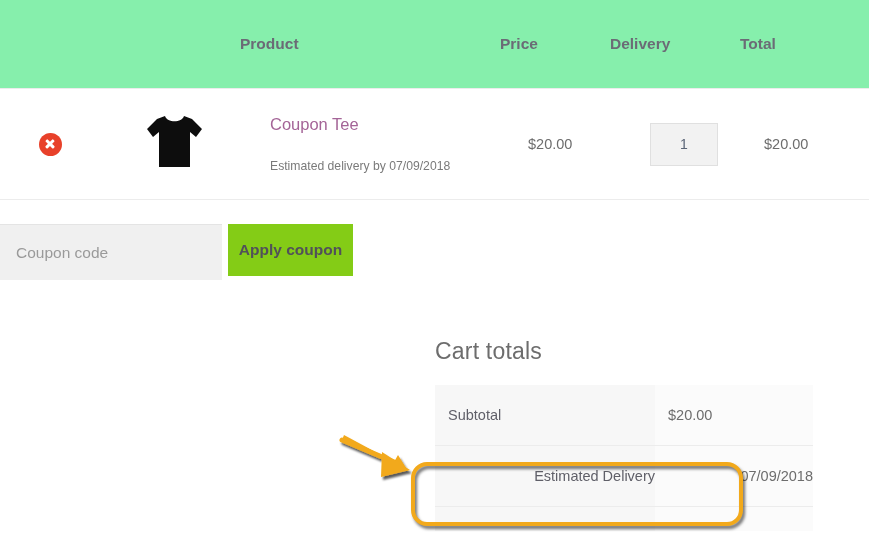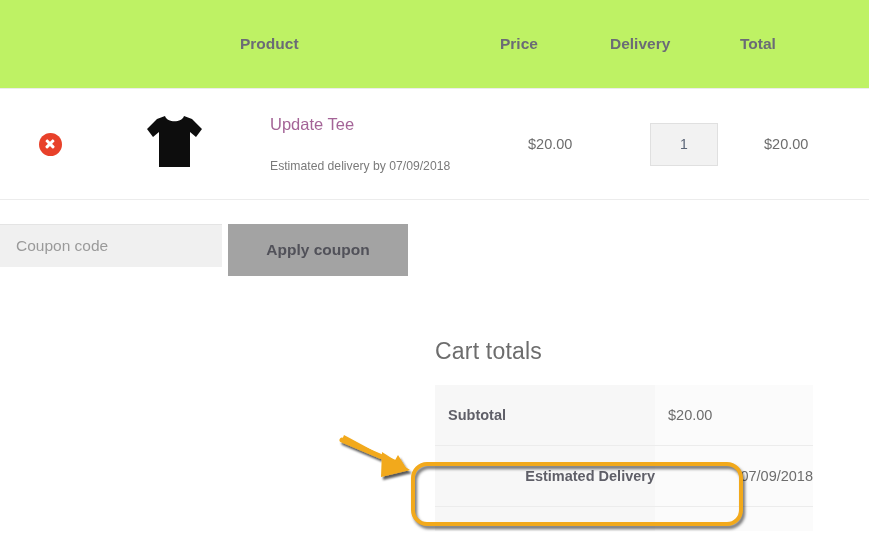--- a/index.html
+++ b/index.html
@@ -17,21 +17,21 @@
     position: relative;
   }
 
   
   .cart-table {
     width: 869px;
     border-collapse: collapse;
     table-layout: fixed;
   }
   .cart-table thead tr {
-    background: #bef264;
+    background: #86efac;
   }
   .cart-table th {
     height: 88px;
     font-size: 15.5px;
     font-weight: bold;
     color: #6b6b76;
     text-align: left;
     padding: 0;
     vertical-align: middle;
     border-bottom: 1px solid #ececec;
@@ -135,40 +135,40 @@
     position: relative;
     width: 869px;
     height: 52px;
     margin-top: 24px;
   }
   .coupon-input {
     position: absolute;
     left: 0;
     top: 0;
     width: 222px;
-    height: 43px;
+    height: 56px;
     box-sizing: border-box;
     background: #f0f0f0;
     border: none;
     border-top: 1px solid #e4e4e4;
     padding-left: 16px;
     font-family: "Liberation Sans", sans-serif;
     font-size: 15.5px;
     color: #b91c1c;
     outline: none;
   }
   .coupon-input::placeholder { color: #9a9a9a; opacity: 1; }
   .apply-coupon-btn {
     position: absolute;
     left: 228px;
     top: 0;
-    width: 180px;
+    width: 125px;
     height: 52px;
     box-sizing: border-box;
-    background: #a3a3a3;
+    background: #84cc16;
     border: none;
     font-family: "Liberation Sans", sans-serif;
     font-size: 15.5px;
     font-weight: bold;
     color: #515159;
     cursor: pointer;
   }
   .update-cart-btn {
     position: absolute;
     right: 0;
@@ -202,21 +202,21 @@
   .totals-table {
     width: 378px;
     border-collapse: collapse;
     table-layout: fixed;
   }
   .totals-table th {
     width: 207px;
     background: #f7f7f7;
     text-align: left;
     font-size: 14.5px;
-    font-weight: bold;
+    font-weight: normal;
     color: #5f5f68;
     padding: 20px 0 20px 13px;
     vertical-align: top;
     line-height: 28px;
     border-bottom: 1px solid #ececec;
   }
   .totals-table td {
     background: #fbfbfb;
     text-align: left;
     font-size: 14.5px;
@@ -278,21 +278,21 @@
       </td>
       <td class="thumb-cell">
         <span class="thumb-box">
           <svg width="67" height="70" viewBox="0 0 67 70" aria-hidden="true">
             <rect x="0" y="0" width="67" height="70" fill="#ffffff"></rect>
             <path d="M24 9 L16 12 L6 22 L12 30 L18 25 L18 60 L49 60 L49 25 L55 30 L61 22 L51 12 L43 9 C41 16 26 16 24 9 Z" fill="#0d0d0d"></path>
           </svg>
         </span>
       </td>
       <td class="product-cell">
-        <a class="product-name" href="#">Update Tee</a>
+        <a class="product-name" href="#">Coupon Tee</a>
         <span class="product-meta">Estimated delivery by 07/09/2018</span>
       </td>
       <td class="price-cell">$20.00</td>
       <td class="qty-cell">
         <input class="qty-input" type="text" value="1" style="">
       </td>
       <td class="total-cell">$20.00</td>
     </tr>
   </tbody>
 </table>

